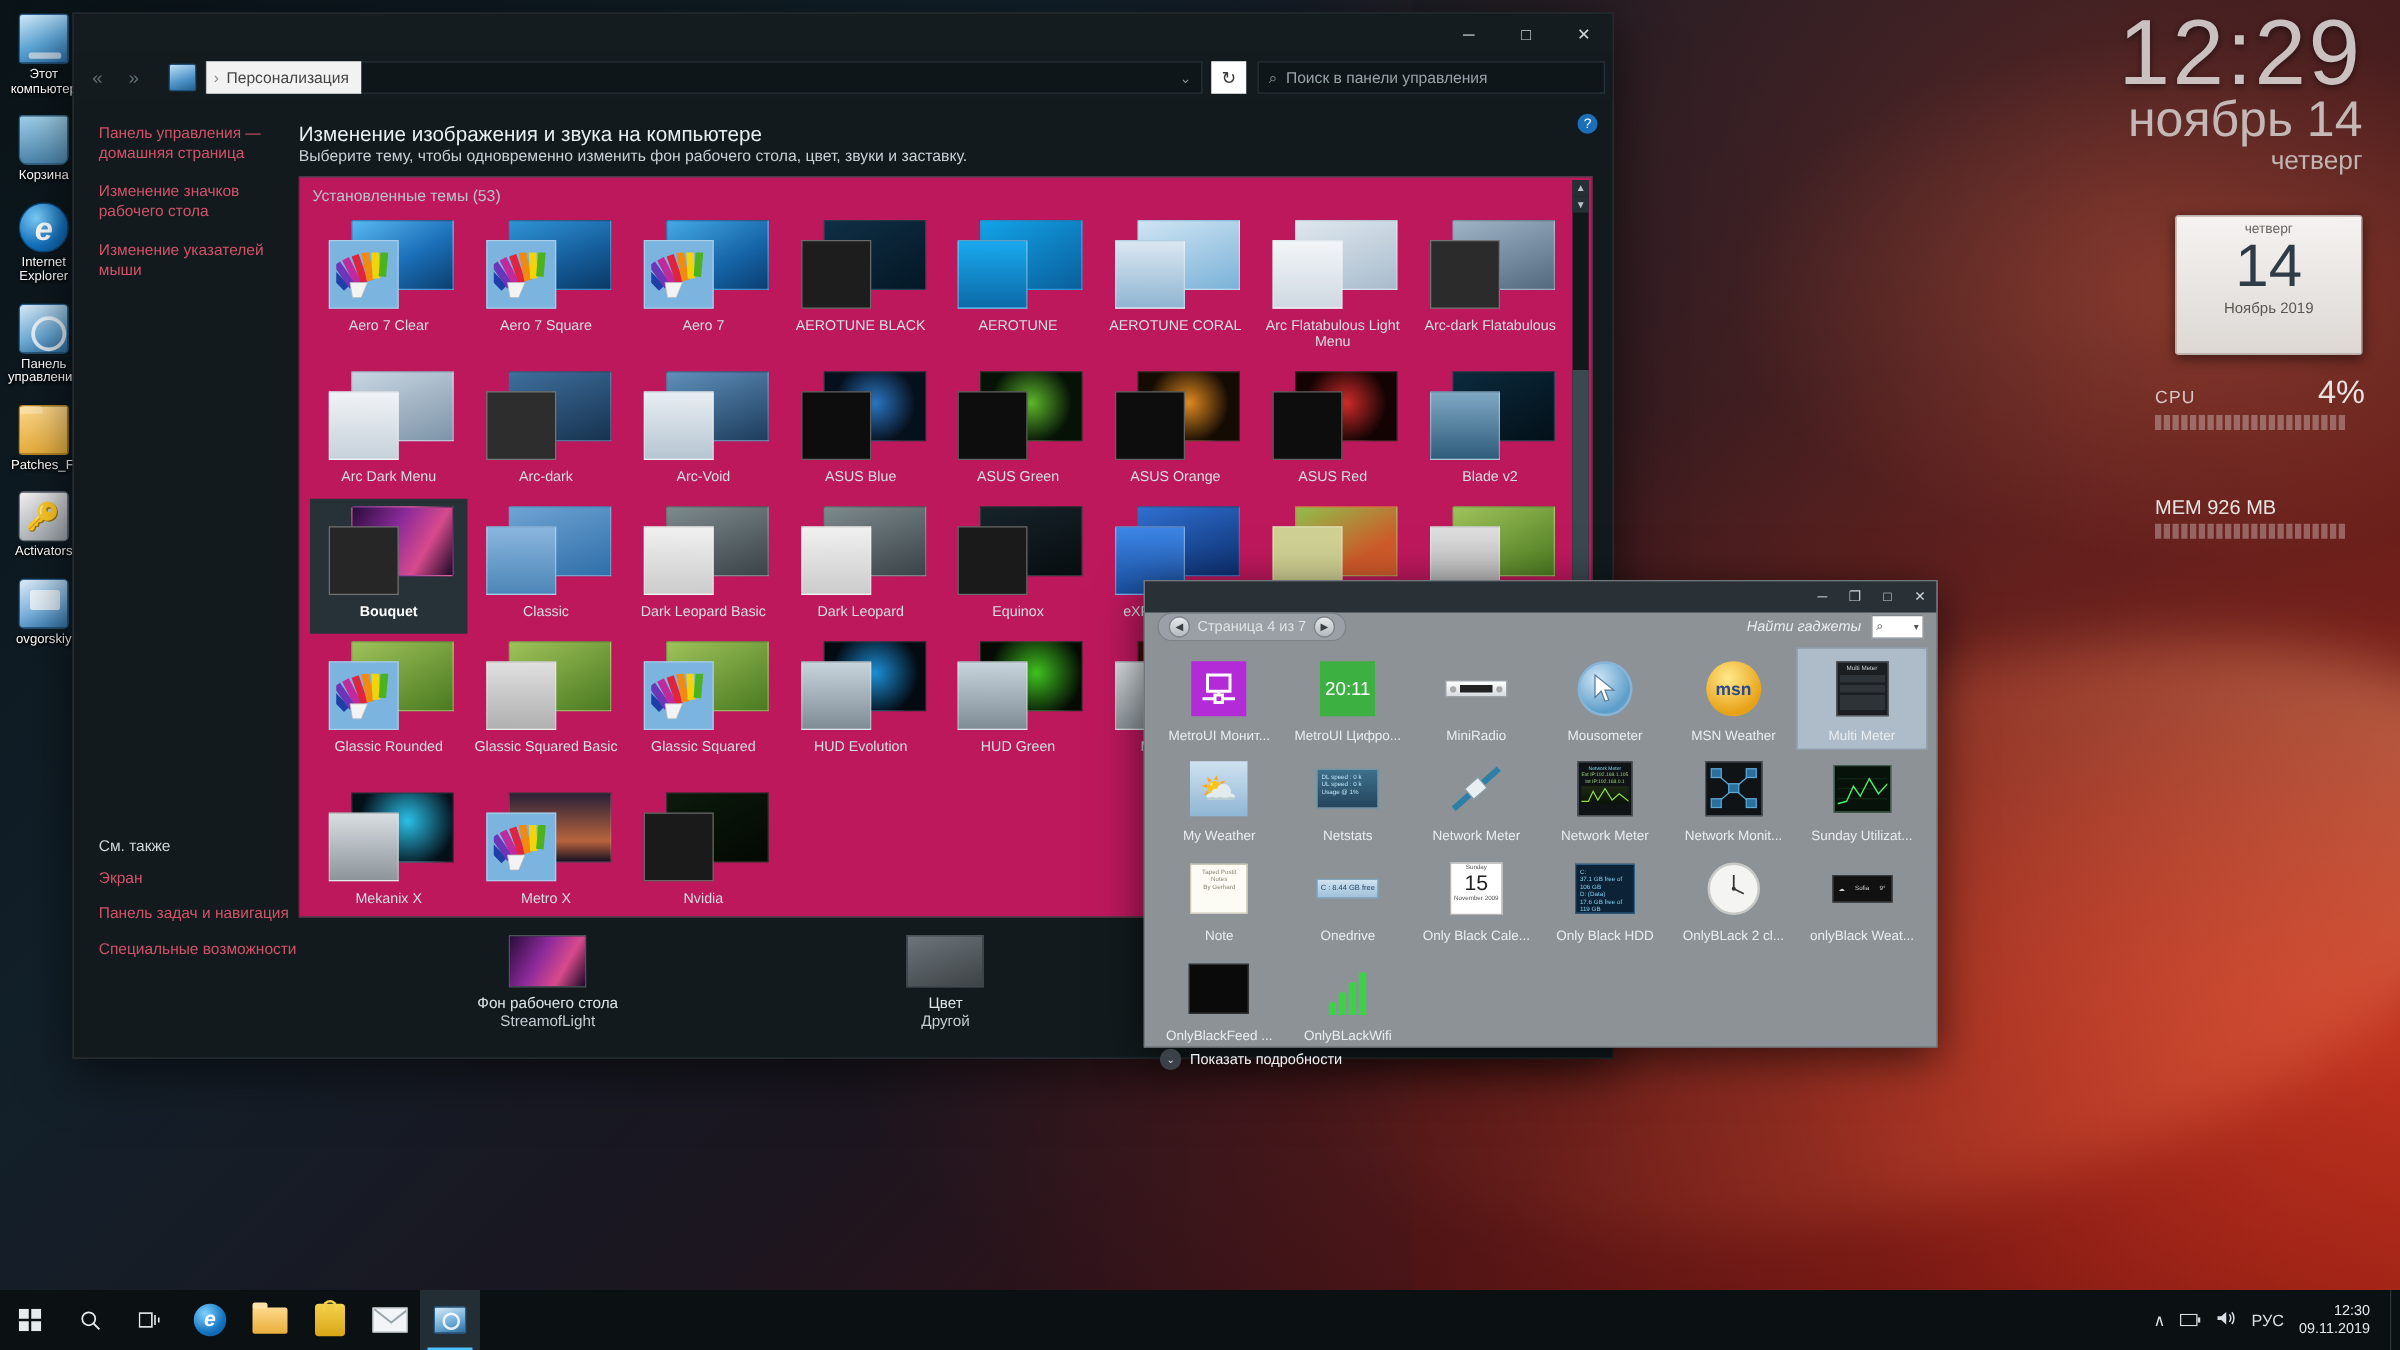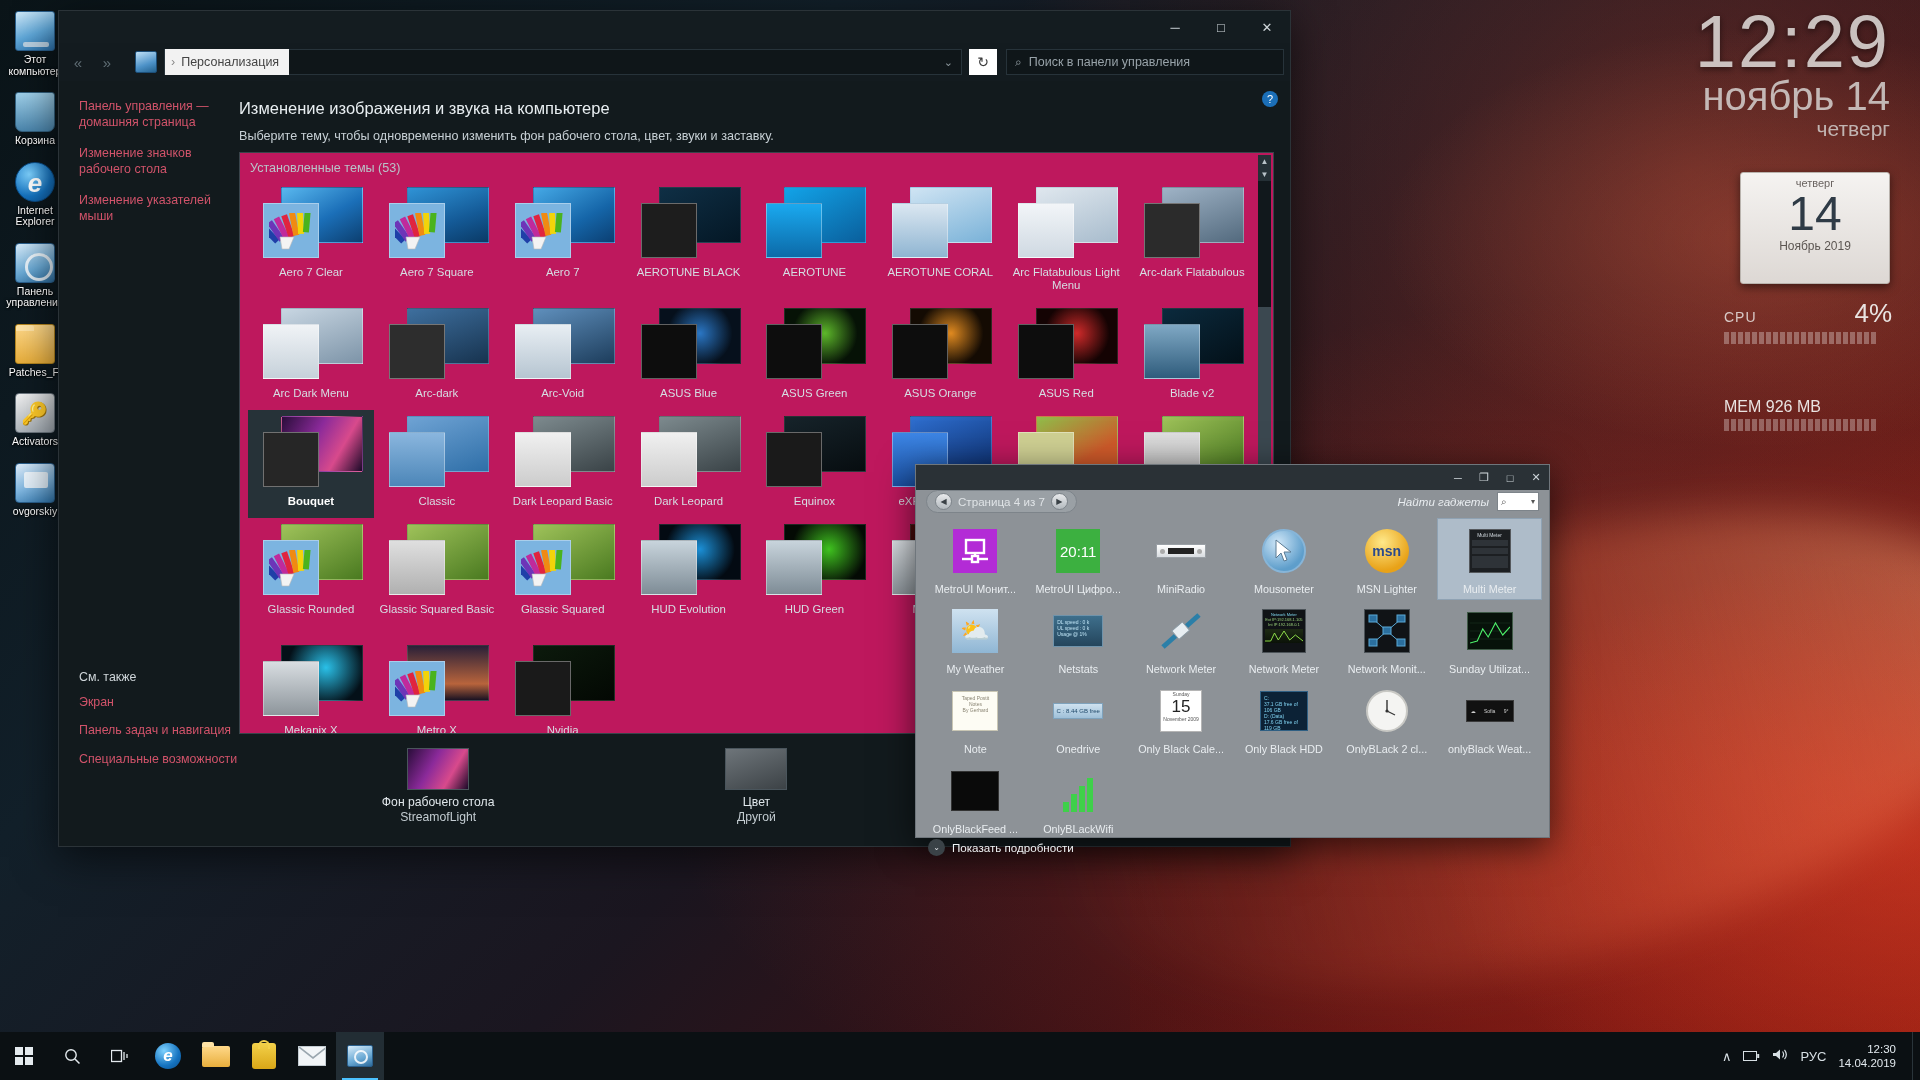--- a/index.html
+++ b/index.html
@@ -123,21 +123,21 @@
   #cp-help { position:absolute; right:12px; top:10px; width:16px; height:16px; border-radius:50%;
              background:#1b6fb8; color:#fff; font-size:11px; text-align:center; line-height:16px; }
 
   #cp-left { width:178px; padding:18px 10px 0 20px; }
   .cp-link { color:#d1536a; font-size:12.4px; line-height:15.5px; margin-bottom:16px; cursor:pointer; }
   #cp-seealso { position:absolute; left:20px; bottom:66px; width:190px; }
   #cp-seealso .hdr { color:#cfd6da; font-size:12.4px; margin-bottom:11px; }
   #cp-seealso .cp-link { margin-bottom:13px; }
 
   #cp-main { flex:1; padding:18px 16px 0 2px; display:flex; flex-direction:column; min-width:0; }
-  #cp-h1 { color:#e8eef1; font-size:16.5px; font-weight:400; margin-bottom:11px; }
+  #cp-h1 { color:#e8eef1; font-size:16.5px; font-weight:400; }
   #cp-sub { color:#c7d0d5; font-size:12.6px; margin-bottom:9px; }
 
   #theme-panel {
     flex:1; border:1px solid #39444a; background:#be185d; position:relative; overflow:hidden;
     margin-bottom:8px; max-height:608px;
   }
   #theme-group-hdr { color:#b9c3c9; font-size:12.6px; padding:8px 0 6px 10px; }
   #theme-grid {
     display:grid; grid-template-columns: repeat(8, 1fr); gap:0px 0px;
     padding:0 18px 0 8px;
@@ -791,21 +791,21 @@
               <polygon points="2,1 2,19 7,14 10,22 13,21 10,13 17,13" fill="#fff" stroke="#5a7a92"></polygon>
             </svg>
           </div>
         </div>
         <div class="gg-name">Mousometer</div>
       </div>
       <div class="gg-cell">
         <div class="gg-thumb">
           <div style="width:44px;height:44px;border-radius:50%;background:radial-gradient(circle at 40% 30%,#ffe98a,#e8a218 70%);display:flex;align-items:center;justify-content:center;color:#2b4a8c;font-weight:bold;font-size:14px">msn</div>
         </div>
-        <div class="gg-name">MSN Lighter</div>
+        <div class="gg-name">MSN Weather</div>
       </div>
       <div class="gg-cell selected">
         <div class="gg-thumb">
           <div style="width:42px;height:44px;background:#1c1f22;border:1px solid #55595d;color:#cfd6dc;font-size:5px;padding:2px">Multi Meter<div style="height:6px;background:#2e3338;margin-top:2px"></div><div style="height:6px;background:#2e3338;margin-top:2px"></div><div style="height:12px;background:#2e3338;margin-top:2px"></div></div>
         </div>
         <div class="gg-name">Multi Meter</div>
       </div>
       <div class="gg-cell">
         <div class="gg-thumb">
           <div style="width:46px;height:44px;background:linear-gradient(180deg,#cfe2f0,#8fb6d4);display:flex;align-items:center;justify-content:center;font-size:24px">⛅</div>
@@ -1009,17 +1009,17 @@
     <span class="tray-ico">
       <svg width="16" height="13" viewBox="0 0 16 13">
           <polygon points="1,5 4,5 8,1.5 8,11.5 4,8 1,8" fill="#d7dfe4"></polygon>
           <path d="M10.5 3.5a5 5 0 0 1 0 6" fill="none" stroke="#d7dfe4" stroke-width="1.2"></path>
           <path d="M12.5 1.8a7.6 7.6 0 0 1 0 9.4" fill="none" stroke="#d7dfe4" stroke-width="1.2"></path>
         </svg>
     </span>
     <span class="tray-ico">РУС</span>
     <div id="tb-clock">
       <div>12:30</div>
-      <div>14.04.2019</div>
+      <div>09.11.2019</div>
     </div>
   </div>
   <div id="tb-showdesk"></div>
 </div>
 
 </body></html>

